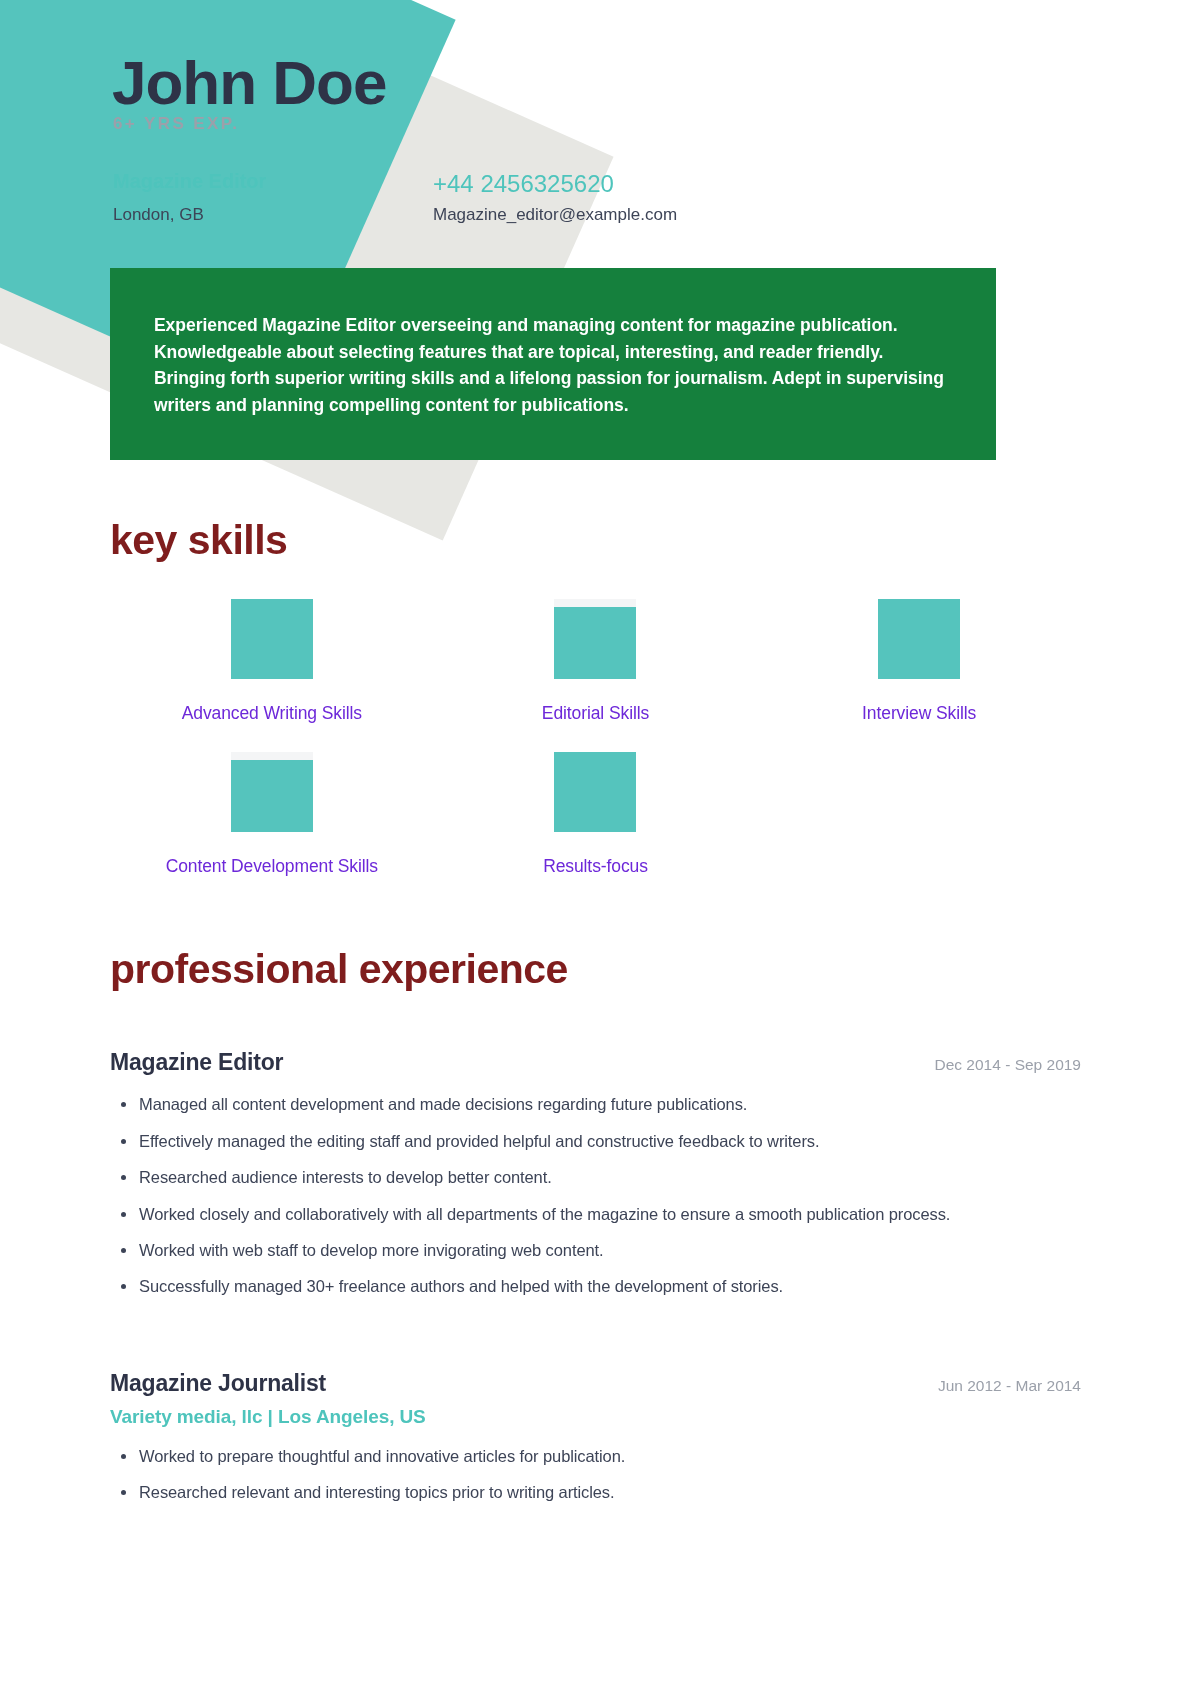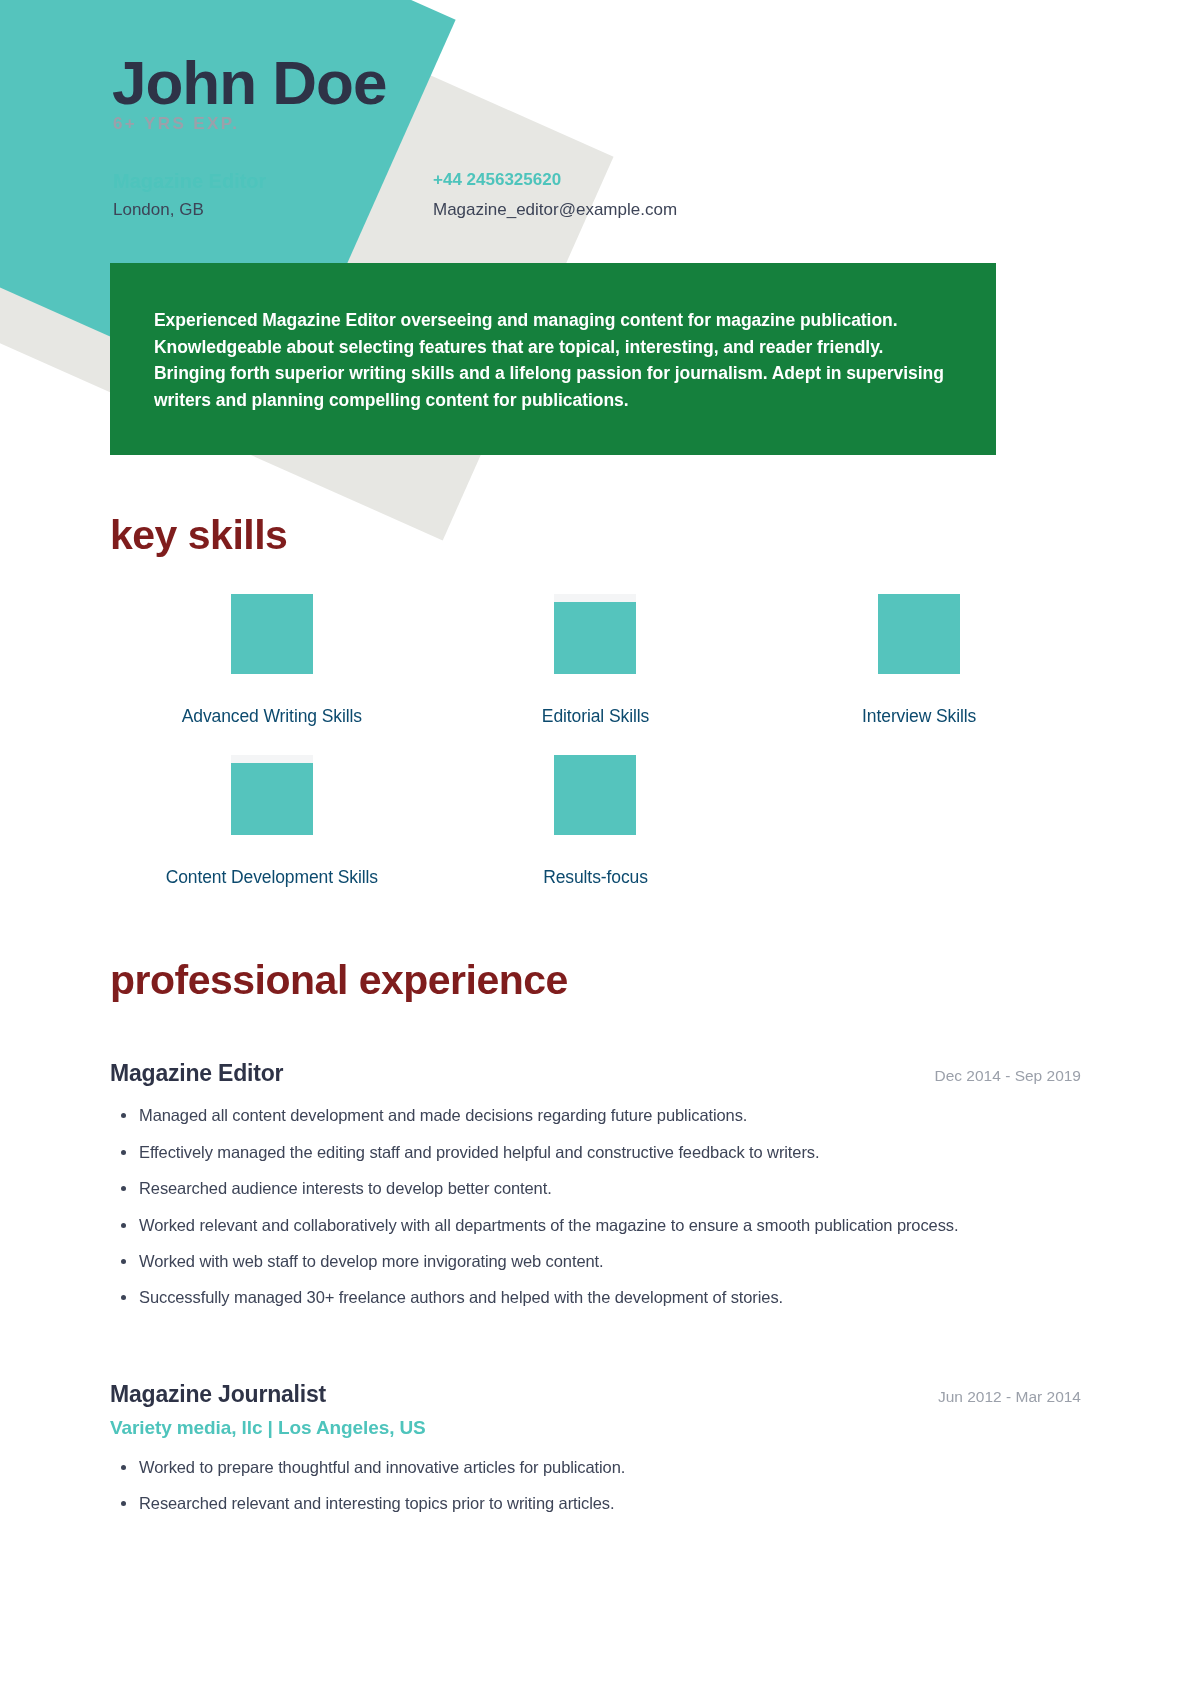--- a/index.html
+++ b/index.html
@@ -78,22 +78,22 @@
     display: grid;
     grid-template-columns: 320px auto;
     row-gap: 7px;
   }
   .c-title {
     font-size: 20px;
     font-weight: bold;
     color: #4ec4bc;
   }
   .c-phone {
-    font-size: 17px;
-    font-weight: bold;
+    font-size: 24px;
+    font-weight: normal;
     color: #4ec4bc;
   }
   .c-loc {
     font-size: 17px;
     color: #3d4457;
   }
   .c-mail {
     font-size: 17px;
     color: #3d4457;
   }
@@ -144,23 +144,23 @@
     overflow: hidden;
   }
   .skill-fill {
     position: absolute;
     bottom: 0;
     left: 0;
     width: 100%;
     background: #55c4bd;
   }
   .skill-label {
-    margin-top: 32px;
+    margin-top: 24px;
     font-size: 17.5px;
-    color: #0c4a6e;
+    color: #6d28d9;
     text-align: right;
     letter-spacing: -0.1px;
   }
 
   
   .exp-head { margin-top: 72px; }
 
   .job { margin-top: 22px; }
   .job-row {
     display: flex;
@@ -274,21 +274,21 @@
     <div id="experience-list">
         <div class="job">
           <div class="job-row">
             <div class="job-title">Magazine Editor</div>
             <div class="job-dates">Dec 2014 - Sep 2019</div>
           </div>
           <ul class="job-bullets">
             <li>Managed all content development and made decisions regarding future publications.</li>
             <li>Effectively managed the editing staff and provided helpful and constructive feedback to writers.</li>
             <li>Researched audience interests to develop better content.</li>
-            <li>Worked relevant and collaboratively with all departments of the magazine to ensure a smooth publication process.</li>
+            <li>Worked closely and collaboratively with all departments of the magazine to ensure a smooth publication process.</li>
             <li>Worked with web staff to develop more invigorating web content.</li>
             <li>Successfully managed 30+ freelance authors and helped with the development of stories.</li>
           </ul>
         </div>
         <div class="job job-2">
           <div class="job-row">
             <div class="job-title">Magazine Journalist</div>
             <div class="job-dates">Jun 2012 - Mar 2014</div>
           </div>
           <div class="job-company">Variety media, llc | Los Angeles, US</div>

